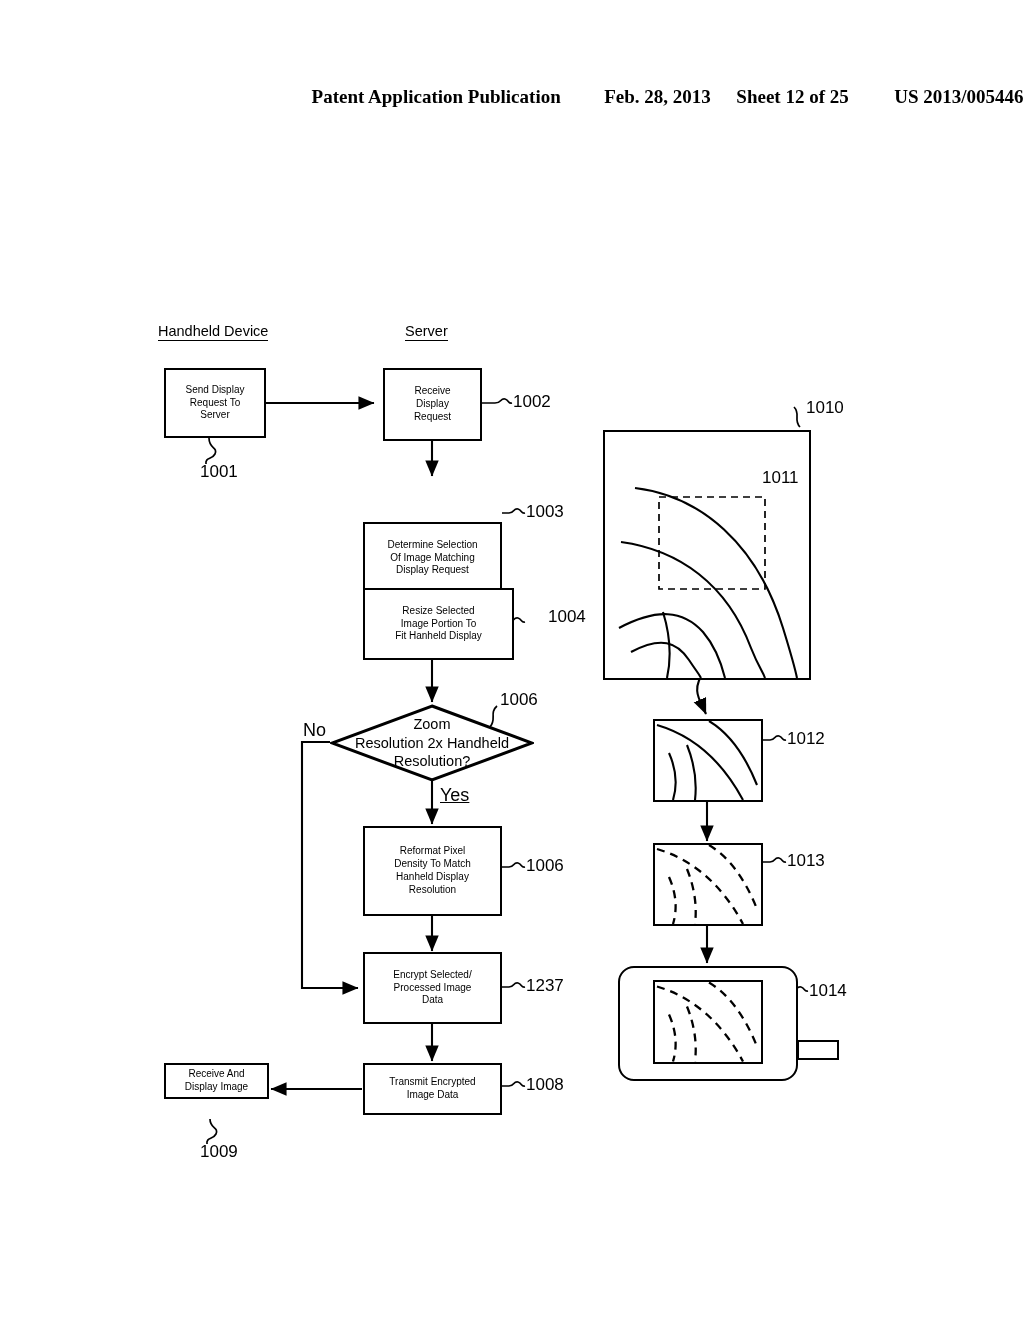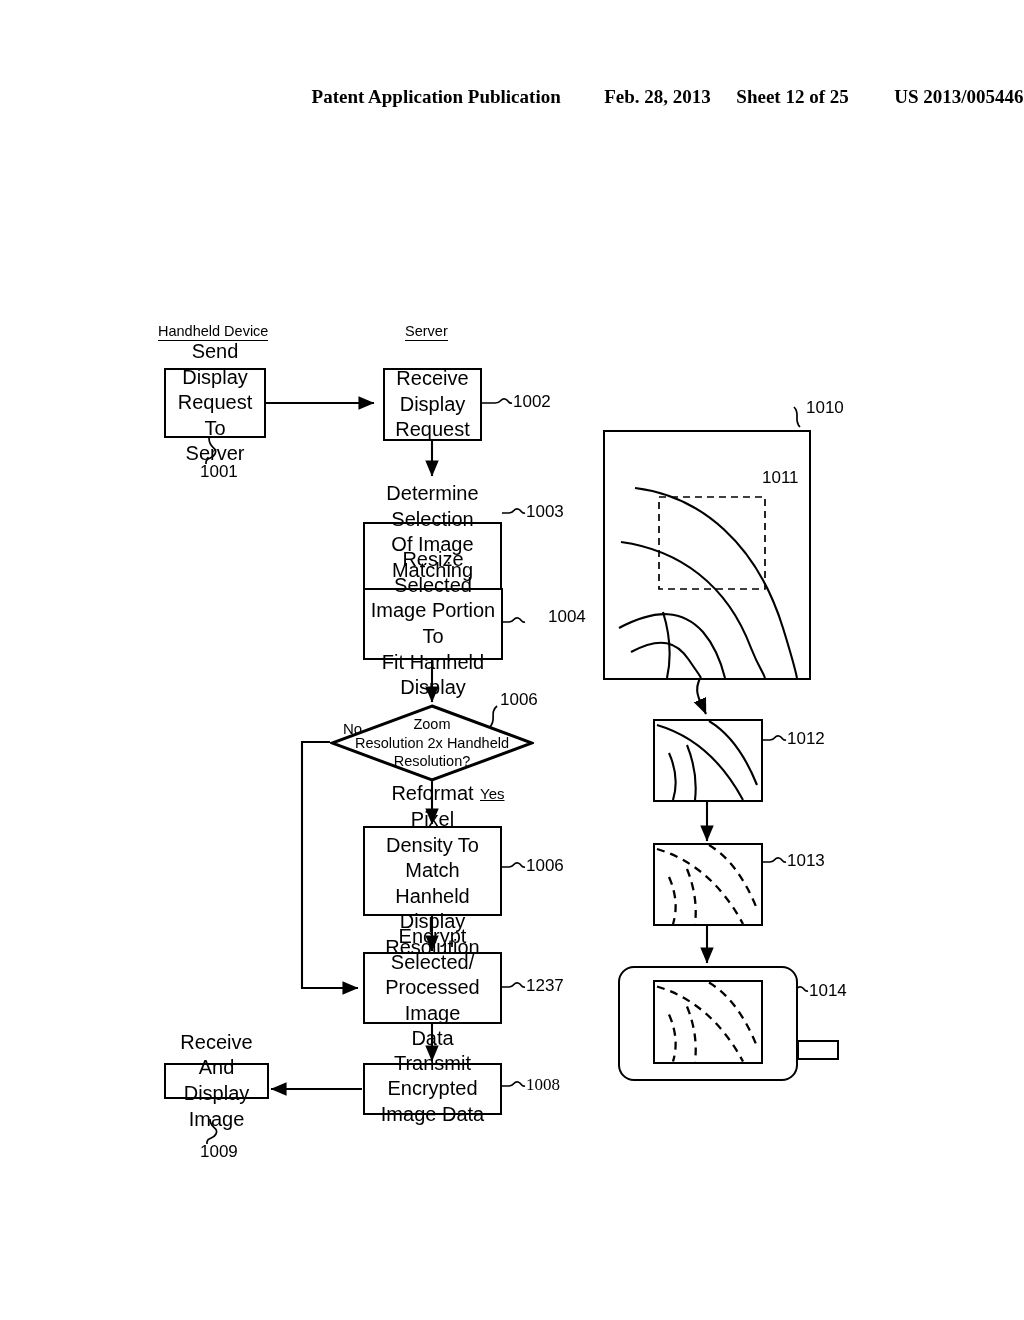--- a/index.html
+++ b/index.html
@@ -62,21 +62,21 @@
   
   .pbox {
     position: absolute;
     box-sizing: border-box;
     border: 2.4px solid #000;
     background: #fff;
     display: flex;
     align-items: center;
     justify-content: center;
     text-align: center;
-    font-size: 20px;
+    font-size: 10px;
     line-height: 1.28;
     color: #000;
     padding: 2px 4px;
   }
 
   
   .diamond-wrap {
     position: absolute;
   }
   .diamond-wrap svg { display: block; }
@@ -98,23 +98,22 @@
   .refnum {
     position: absolute;
     font-size: 17px;
     color: #000;
     white-space: nowrap;
   }
 
   
   .branch-label {
     position: absolute;
-    font-size: 15px;
-    color: #000;
-    margin-left: 40px;
+    font-size: 18px;
+    color: #000;
   }
 
   
   .panel {
     position: absolute;
     box-sizing: border-box;
     border: 2.6px solid #000;
     background: #fff;
     overflow: hidden;
   }
@@ -249,21 +248,21 @@
   <div class="pbox" id="box-1002" style="left:383px; top:368px; width:99px; height:73px;">
     <span>Receive<br>Display<br>Request</span>
   </div>
   <div class="refnum" style="left:513px; top:392px;">1002</div>
 
   <div class="pbox" id="box-1003" style="left:363px; top:478px; width:139px; height:72px;margin-top:44px;">
     <span>Determine Selection<br>Of Image Matching<br>Display Request</span>
   </div>
   <div class="refnum" style="left:526px; top:502px;">1003</div>
 
-  <div class="pbox" id="box-1004" style="left:363px; top:588px; width:140px; height:72px;">
+  <div class="pbox" id="box-1004" style="left:363px; top:588px; width:151px; height:72px;">
     <span>Resize Selected<br>Image Portion To<br>Fit Hanheld Display</span>
   </div>
   <div class="refnum" style="left:526px; top:607px;margin-left:22px;">1004</div>
 
   <div class="diamond-wrap" style="left:330px; top:704px; width:204px; height:78px;">
     <svg width="204" height="78" viewBox="0 0 204 78" xmlns="http://www.w3.org/2000/svg">
       <polygon points="102,2 202,39 102,76 2,39" fill="#fff" stroke="#000" stroke-width="3"></polygon>
     </svg>
     <div class="diamond-text">Zoom<br>Resolution 2x Handheld<br>Resolution?</div>
   </div>
@@ -277,21 +276,21 @@
   <div class="refnum" style="left:526px; top:856px;">1006</div>
 
   <div class="pbox" id="box-1007" style="left:363px; top:952px; width:139px; height:72px;">
     <span>Encrypt Selected/<br>Processed Image<br>Data</span>
   </div>
   <div class="refnum" style="left:526px; top:976px;">1237</div>
 
   <div class="pbox" id="box-1008" style="left:363px; top:1063px; width:139px; height:52px;">
     <span>Transmit Encrypted<br>Image Data</span>
   </div>
-  <div class="refnum" style="left:526px; top:1075px;font-family:Liberation Serif, serif;">1008</div>
+  <div class="refnum" style="left:526px; top:1075px;">1008</div>
 
   <div class="pbox" id="box-1009" style="left:164px; top:1063px; width:105px; height:36px;">
     <span>Receive And<br>Display Image</span>
   </div>
   <div class="refnum" style="left:200px; top:1142px;">1009</div>
 
   <div class="panel" id="panel-1010" style="left:603px; top:430px; width:208px; height:250px;">
     <svg width="204" height="246" viewBox="0 0 204 246" xmlns="http://www.w3.org/2000/svg">
       <g fill="none" stroke="#000" stroke-width="2.1">
         <path d="M30,56 C96,64 152,112 178,196 C186,222 190,236 192,246"></path>

